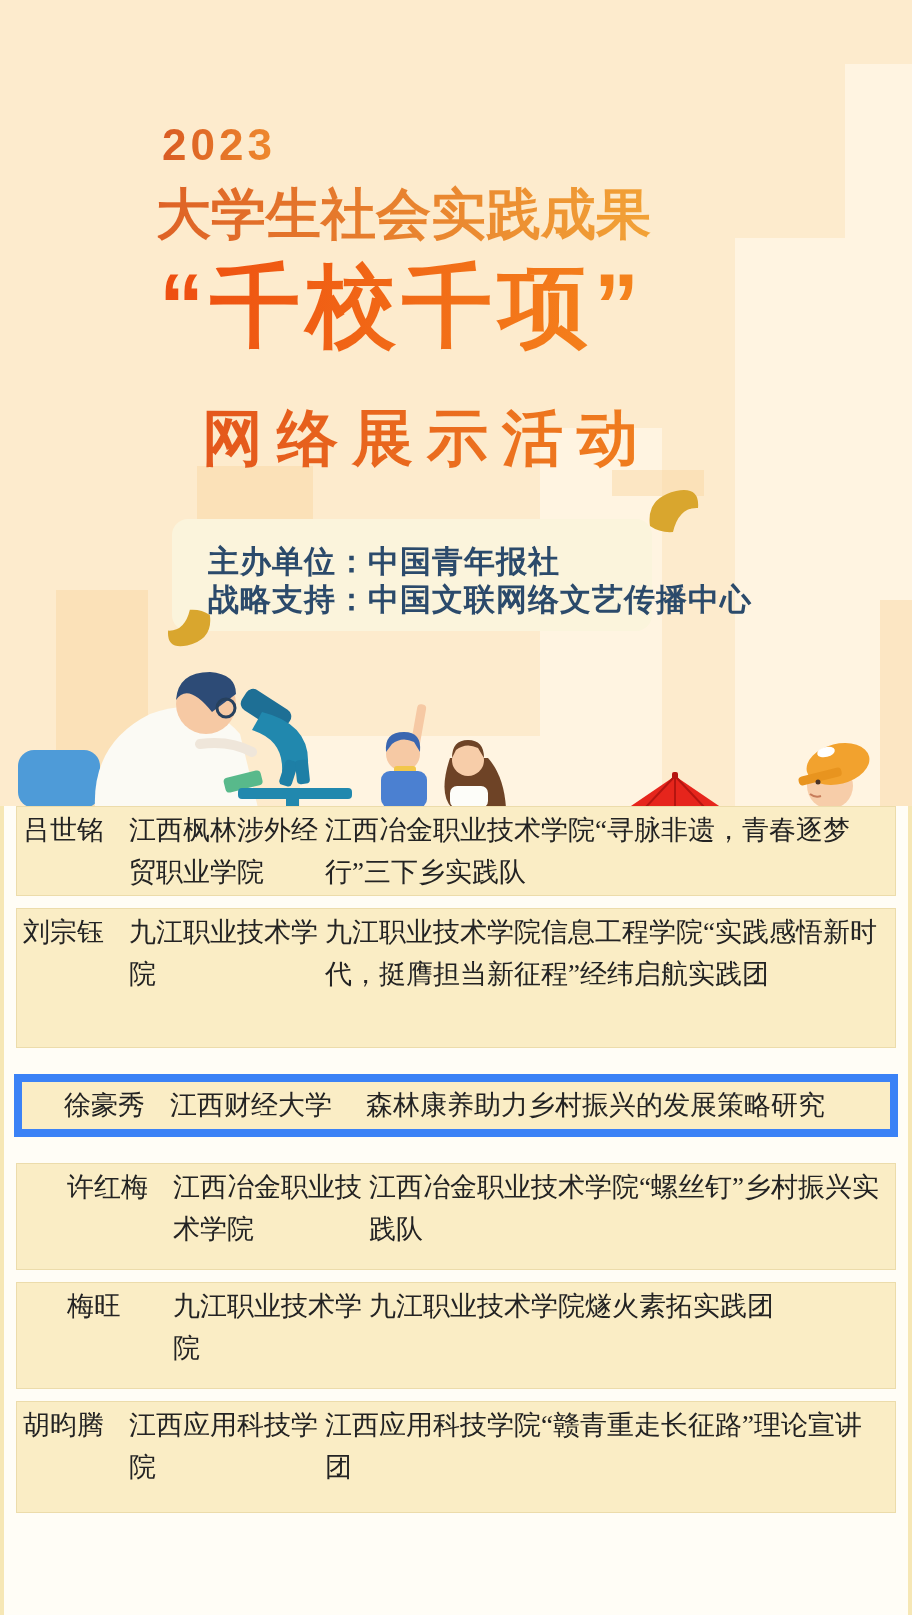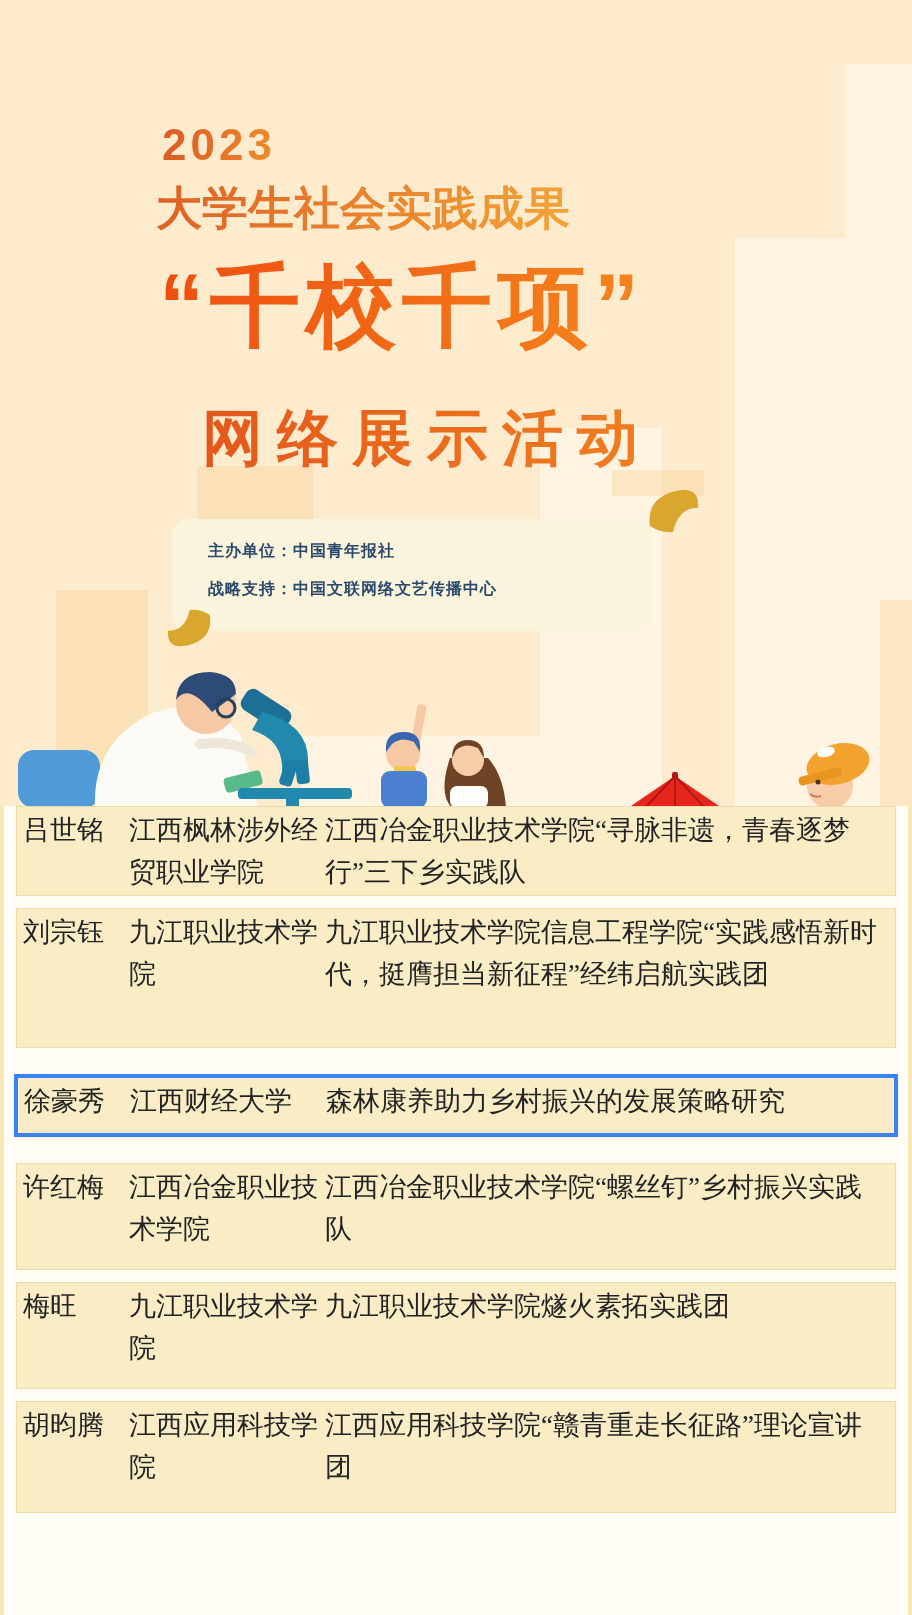--- a/index.html
+++ b/index.html
@@ -10,56 +10,56 @@
   }
   
   .bldg{position:absolute;pointer-events:none;}
   .bldg.light{background:rgba(255,246,228,0.85);}
   .bldg.peach{background:rgba(249,213,160,0.45);}
   
   .headline{position:absolute;font-weight:700;white-space:nowrap;
     background-clip:text;-webkit-background-clip:text;color:transparent;}
   .t-year{left:162px;top:120px;font-size:44px;letter-spacing:4px;font-weight:600;
     background-image:linear-gradient(90deg,#d95b23,#ef8a2e);}
-  .t-sub{left:156px;top:178px;font-size:46px;letter-spacing:0px;font-weight:600;
+  .t-sub{left:156px;top:178px;font-size:55px;letter-spacing:0px;font-weight:600;
     background-image:linear-gradient(90deg,#de6226,#f2a237);}
   .t-main{left:159px;top:246px;font-size:90px;letter-spacing:6px;font-weight:800;
     background-image:linear-gradient(100deg,#ee4d10,#f5861d);}
   .t-sub2{left:202px;top:366px;font-size:61px;letter-spacing:14px;font-weight:700;
     background-image:linear-gradient(90deg,#e4571c,#f07e1f);margin-top:32px;}
   
   .org-card{position:absolute;left:172px;top:519px;width:480px;height:112px;
     background:#fbf4dc;border-radius:16px;}
   .org-card .line{position:absolute;left:36px;white-space:nowrap;
     font-family:"Liberation Serif",serif;font-weight:700;
-    font-size:16px;color:#2b4a6b;letter-spacing:1px;}
+    font-size:31px;color:#2b4a6b;letter-spacing:1px;}
   .org-card .l1{top:22px;}
   .org-card .l2{top:60px;}
   .leaf{position:absolute;}
   
   .illu{position:absolute;left:0;top:648px;width:912px;height:160px;}
   
   .edge-strip{position:absolute;top:806px;bottom:0;width:4px;background:#f6e7b5;}
   .edge-l{left:0;} .edge-r{right:0;}
   .table-wrap{position:absolute;left:4px;top:806px;width:904px;height:809px;
     background:#fffdf6;padding:0 12px;box-sizing:border-box;}
   .row{display:flex;align-items:flex-start;background:#faedc5;
     border:1px solid #ecdcab;box-sizing:border-box;
     margin-bottom:12px;
     font-family:"Liberation Serif",serif;font-size:27px;color:#232323;line-height:42px;}
   .row .cell{padding:2px 0;}
   .row .name{width:106px;padding-left:6px;flex:none;}
   .row .school{width:196px;flex:none;}
   .row .project{flex:1;padding-right:10px;}
   .row.r1{min-height:88px;}
   .row.r2{min-height:140px;}
-  .row.r4,.row.r5,.row.r6{min-height:107px;}
+  .row.r4,.row.r5,.row.r6{min-height:107px;padding-left:44px;}
   .row.r7{min-height:112px;margin-bottom:0;}
-  .row.highlight{border:4px solid #3b82f6;margin-left:-2px;margin-right:-2px;
-    margin-top:26px;margin-bottom:26px;min-height:63px;}
+  .row.highlight{border:8px solid #3b82f6;margin-left:-2px;margin-right:-2px;
+    margin-top:26px;margin-bottom:26px;min-height:63px;padding-left:36px;}
 </style>
 </head>
 <body>
 
 <div class="bldg peach" style="left:56px;top:590px;width:92px;height:218px;"></div>
 <div class="bldg peach" style="left:197px;top:466px;width:116px;height:54px;"></div>
 <div class="bldg light" style="left:540px;top:428px;width:122px;height:380px;"></div>
 <div class="bldg light" style="left:735px;top:238px;width:177px;height:570px;"></div>
 <div class="bldg light" style="left:845px;top:64px;width:67px;height:174px;"></div>
 <div class="bldg peach" style="left:612px;top:470px;width:92px;height:26px;"></div>

